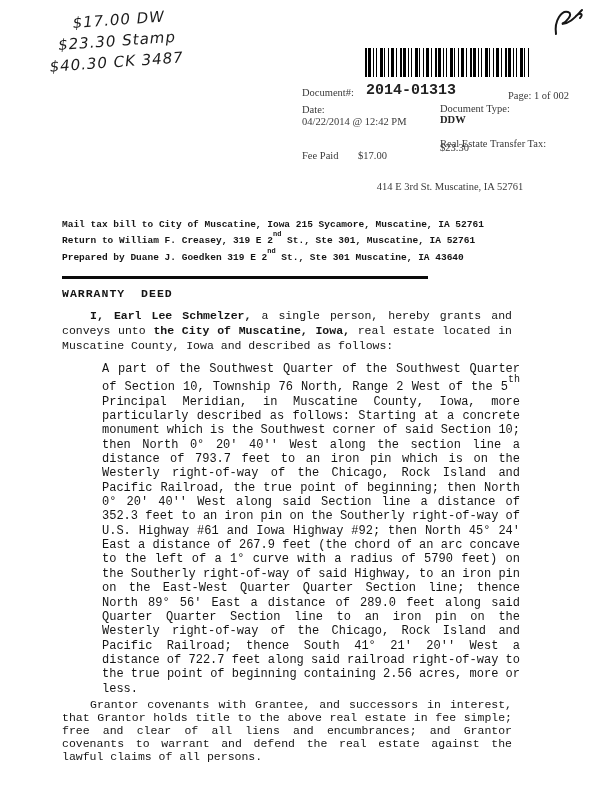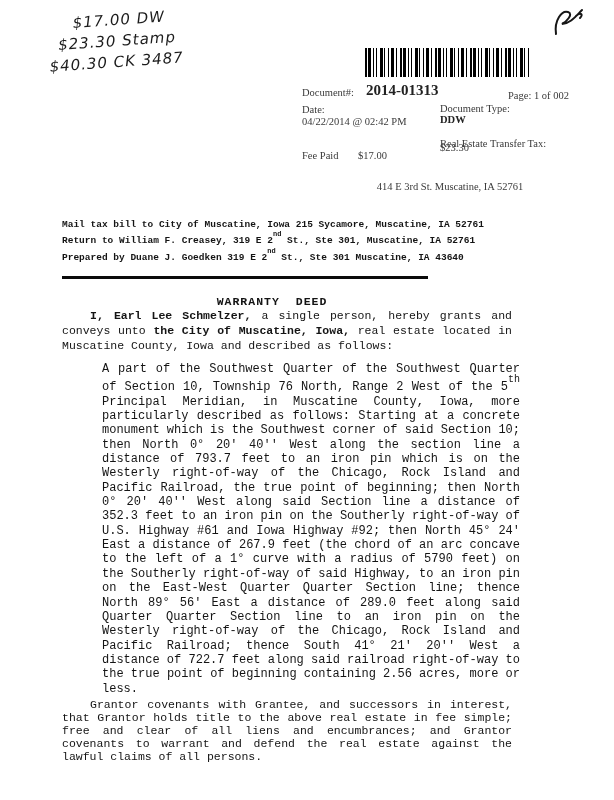--- a/index.html
+++ b/index.html
@@ -22,33 +22,33 @@
     background-image:repeating-linear-gradient(90deg,
       #000 0 2px,#fff 2px 3px,#000 3px 6px,#fff 6px 8px,#000 8px 9px,#fff 9px 11px,
       #000 11px 12px,#fff 12px 15px,#000 15px 18px,#fff 18px 19px,#000 19px 20px,
       #fff 20px 23px,#000 23px 24px,#fff 24px 26px,#000 26px 29px,#fff 29px 31px,
       #000 31px 32px,#fff 32px 35px);}
 
   
   .stamp{position:absolute;left:302px;top:82px;width:296px;height:118px;
          font-family:"Liberation Serif",serif;color:#3a3a3a;font-size:10.5px;}
   .stamp .abs{position:absolute;white-space:nowrap;}
-  .stamp .docnum{font-size:15px;font-weight:bold;color:#222;}
+  .stamp .docnum{font-size:15px;font-weight:bold;color:#222;font-family:Liberation Mono, monospace;}
   .stamp .bold{font-weight:bold;color:#222;}
   .stamp .center{left:0;width:296px;text-align:center;}
 
   
   .addr{position:absolute;left:62px;top:218px;font-size:9.5px;line-height:13.2px;
         font-weight:bold;white-space:nowrap;}
   .addr sup{font-size:7px;position:relative;top:-3px;margin-top:7px;}
 
   
   .rule{position:absolute;left:62px;top:276px;width:366px;height:3px;background:#0a0a0a;}
-  .title{position:absolute;left:62px;top:287px;width:420px;text-align:center;
-         font-size:11.5px;font-weight:bold;letter-spacing:1px;word-spacing:8px;margin-top:8px;}
+  .title{position:absolute;left:62px;top:287px;width:420px;text-align:left;
+         font-size:11.5px;font-weight:bold;letter-spacing:1px;word-spacing:8px;}
 
   
   .para{position:absolute;margin:0;text-align:justify;}
   .opening{left:62px;top:308px;width:450px;font-size:11.5px;line-height:15px;text-indent:28px;}
   .legal{left:102px;top:362px;width:418px;font-size:12px;line-height:14.35px;}
   .covenant{left:62px;top:699px;width:450px;font-size:11.5px;line-height:12.9px;text-indent:28px;}
   .b{font-weight:bold;}
   .para sup{font-size:10px;position:relative;top:-3px;}
 </style>
 </head>
@@ -67,21 +67,21 @@
   </svg>
 
   <div class="barcode"></div>
 
   <div class="stamp">
     <span class="abs" style="left:0;top:5px;">Document#:</span>
     <span class="abs docnum" style="left:64px;top:0;">2014-01313</span>
     <span class="abs" style="left:206px;top:8px;">Page: 1 of 002</span>
 
     <span class="abs" style="left:0;top:22px;">Date:</span>
-    <span class="abs" style="left:0;top:34px;">04/22/2014 @ 02:42 PM</span>
+    <span class="abs" style="left:0;top:34px;">04/22/2014 @ 12:42 PM</span>
 
     <span class="abs" style="left:138px;top:21px;">Document Type:</span>
     <span class="abs bold" style="left:138px;top:32px;">DDW</span>
 
     <span class="abs" style="left:138px;top:56px;">Real Estate Transfer Tax:</span>
     <span class="abs" style="left:138px;top:60px;">$23.30</span>
 
     <span class="abs" style="left:0;top:68px;">Fee Paid</span>
     <span class="abs" style="left:56px;top:68px;">$17.00</span>
 

